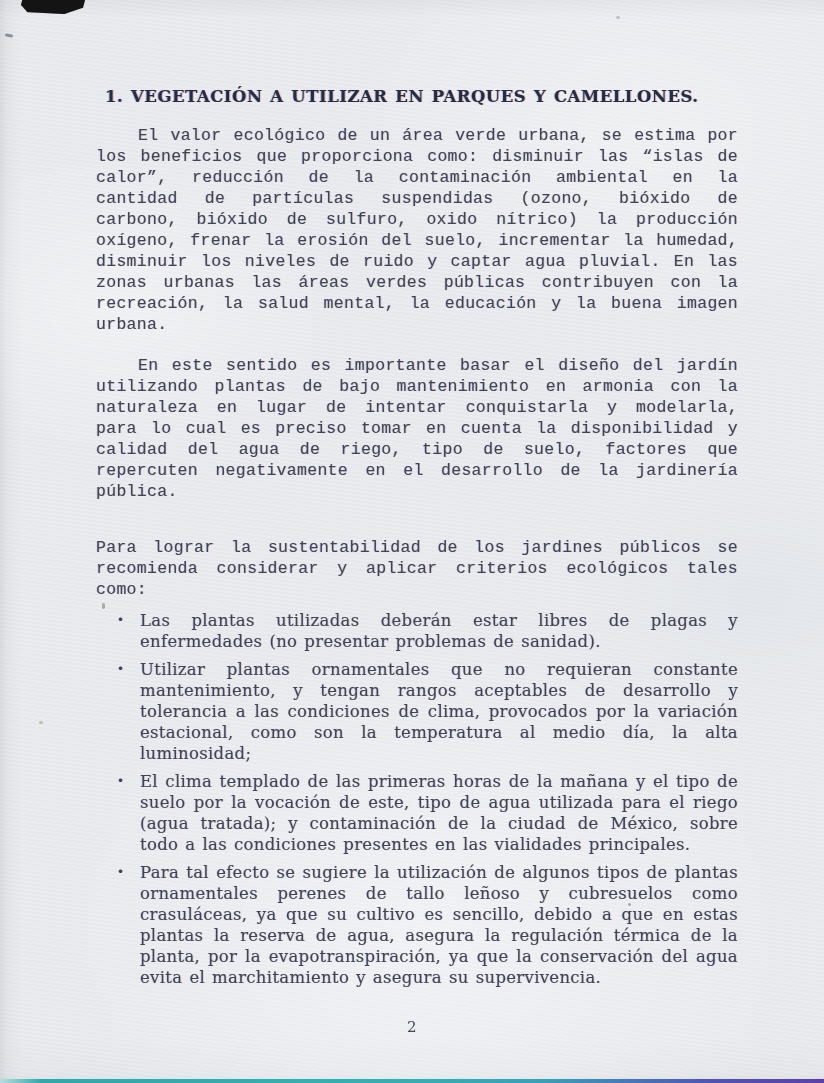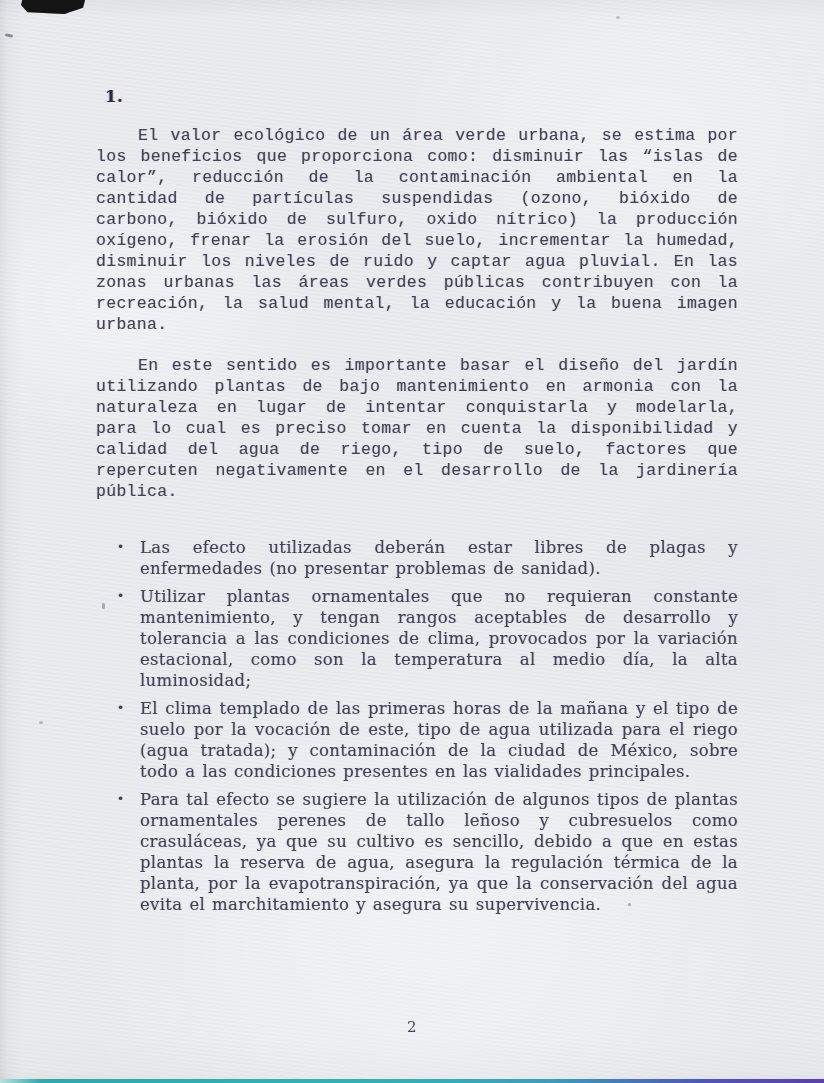--- a/index.html
+++ b/index.html
@@ -125,32 +125,34 @@
   <div class="speck speck-2"></div>
   <div class="speck speck-3"></div>
   <div class="speck speck-4"></div>
   <div class="speck speck-5"></div>
 
   <main class="content">
 
     <h1 class="heading">
       <span class="h-num">1.</span>
       <span class="h-text">
+        <span class="h-line2">VEGETACIÓN A UTILIZAR EN PARQUES Y CAMELLONES.</span>
       </span>
     </h1>
 
     <p class="para first-indent">El valor ecológico de un área verde urbana, se estima por los beneficios que proporciona como: disminuir las “islas de calor”, reducción de la contaminación ambiental en la cantidad de partículas suspendidas (ozono, bióxido de carbono, bióxido de sulfuro, oxido nítrico) la producción oxígeno, frenar la erosión del suelo, incrementar la humedad, disminuir los niveles de ruido y captar agua pluvial. En las zonas urbanas las áreas verdes públicas contribuyen con la recreación, la salud mental, la educación y la buena imagen urbana.</p>
 
     <p class="para first-indent gap-large">En este sentido es importante basar el diseño del jardín utilizando plantas de bajo mantenimiento en armonia con la naturaleza en lugar de intentar conquistarla y modelarla, para lo cual es preciso tomar en cuenta la disponibilidad y calidad del agua de riego, tipo de suelo, factores que repercuten negativamente en el desarrollo de la jardinería pública.</p>
 
+    <p class="para gap-small">Para lograr la sustentabilidad de los jardines públicos se recomienda considerar y aplicar criterios ecológicos tales como:</p>
 
     <ul class="bullets">
       <li class="bullet-item">
         <span class="dot">•</span>
-        <span class="b-text">Las efecto utilizadas deberán estar libres de plagas y enfermedades (no presentar problemas de sanidad).</span>
+        <span class="b-text">Las plantas utilizadas deberán estar libres de plagas y enfermedades (no presentar problemas de sanidad).</span>
       </li>
       <li class="bullet-item">
         <span class="dot">•</span>
         <span class="b-text">Utilizar plantas ornamentales que no requieran constante mantenimiento, y tengan rangos aceptables de desarrollo y tolerancia a las condiciones de clima, provocados por la variación estacional, como son la temperatura al medio día, la alta luminosidad;</span>
       </li>
       <li class="bullet-item">
         <span class="dot">•</span>
         <span class="b-text">El clima templado de las primeras horas de la mañana y el tipo de suelo por la vocación de este, tipo de agua utilizada para el riego (agua tratada); y contaminación de la ciudad de México, sobre todo a las condiciones presentes en las vialidades principales.</span>
       </li>
       <li class="bullet-item">

